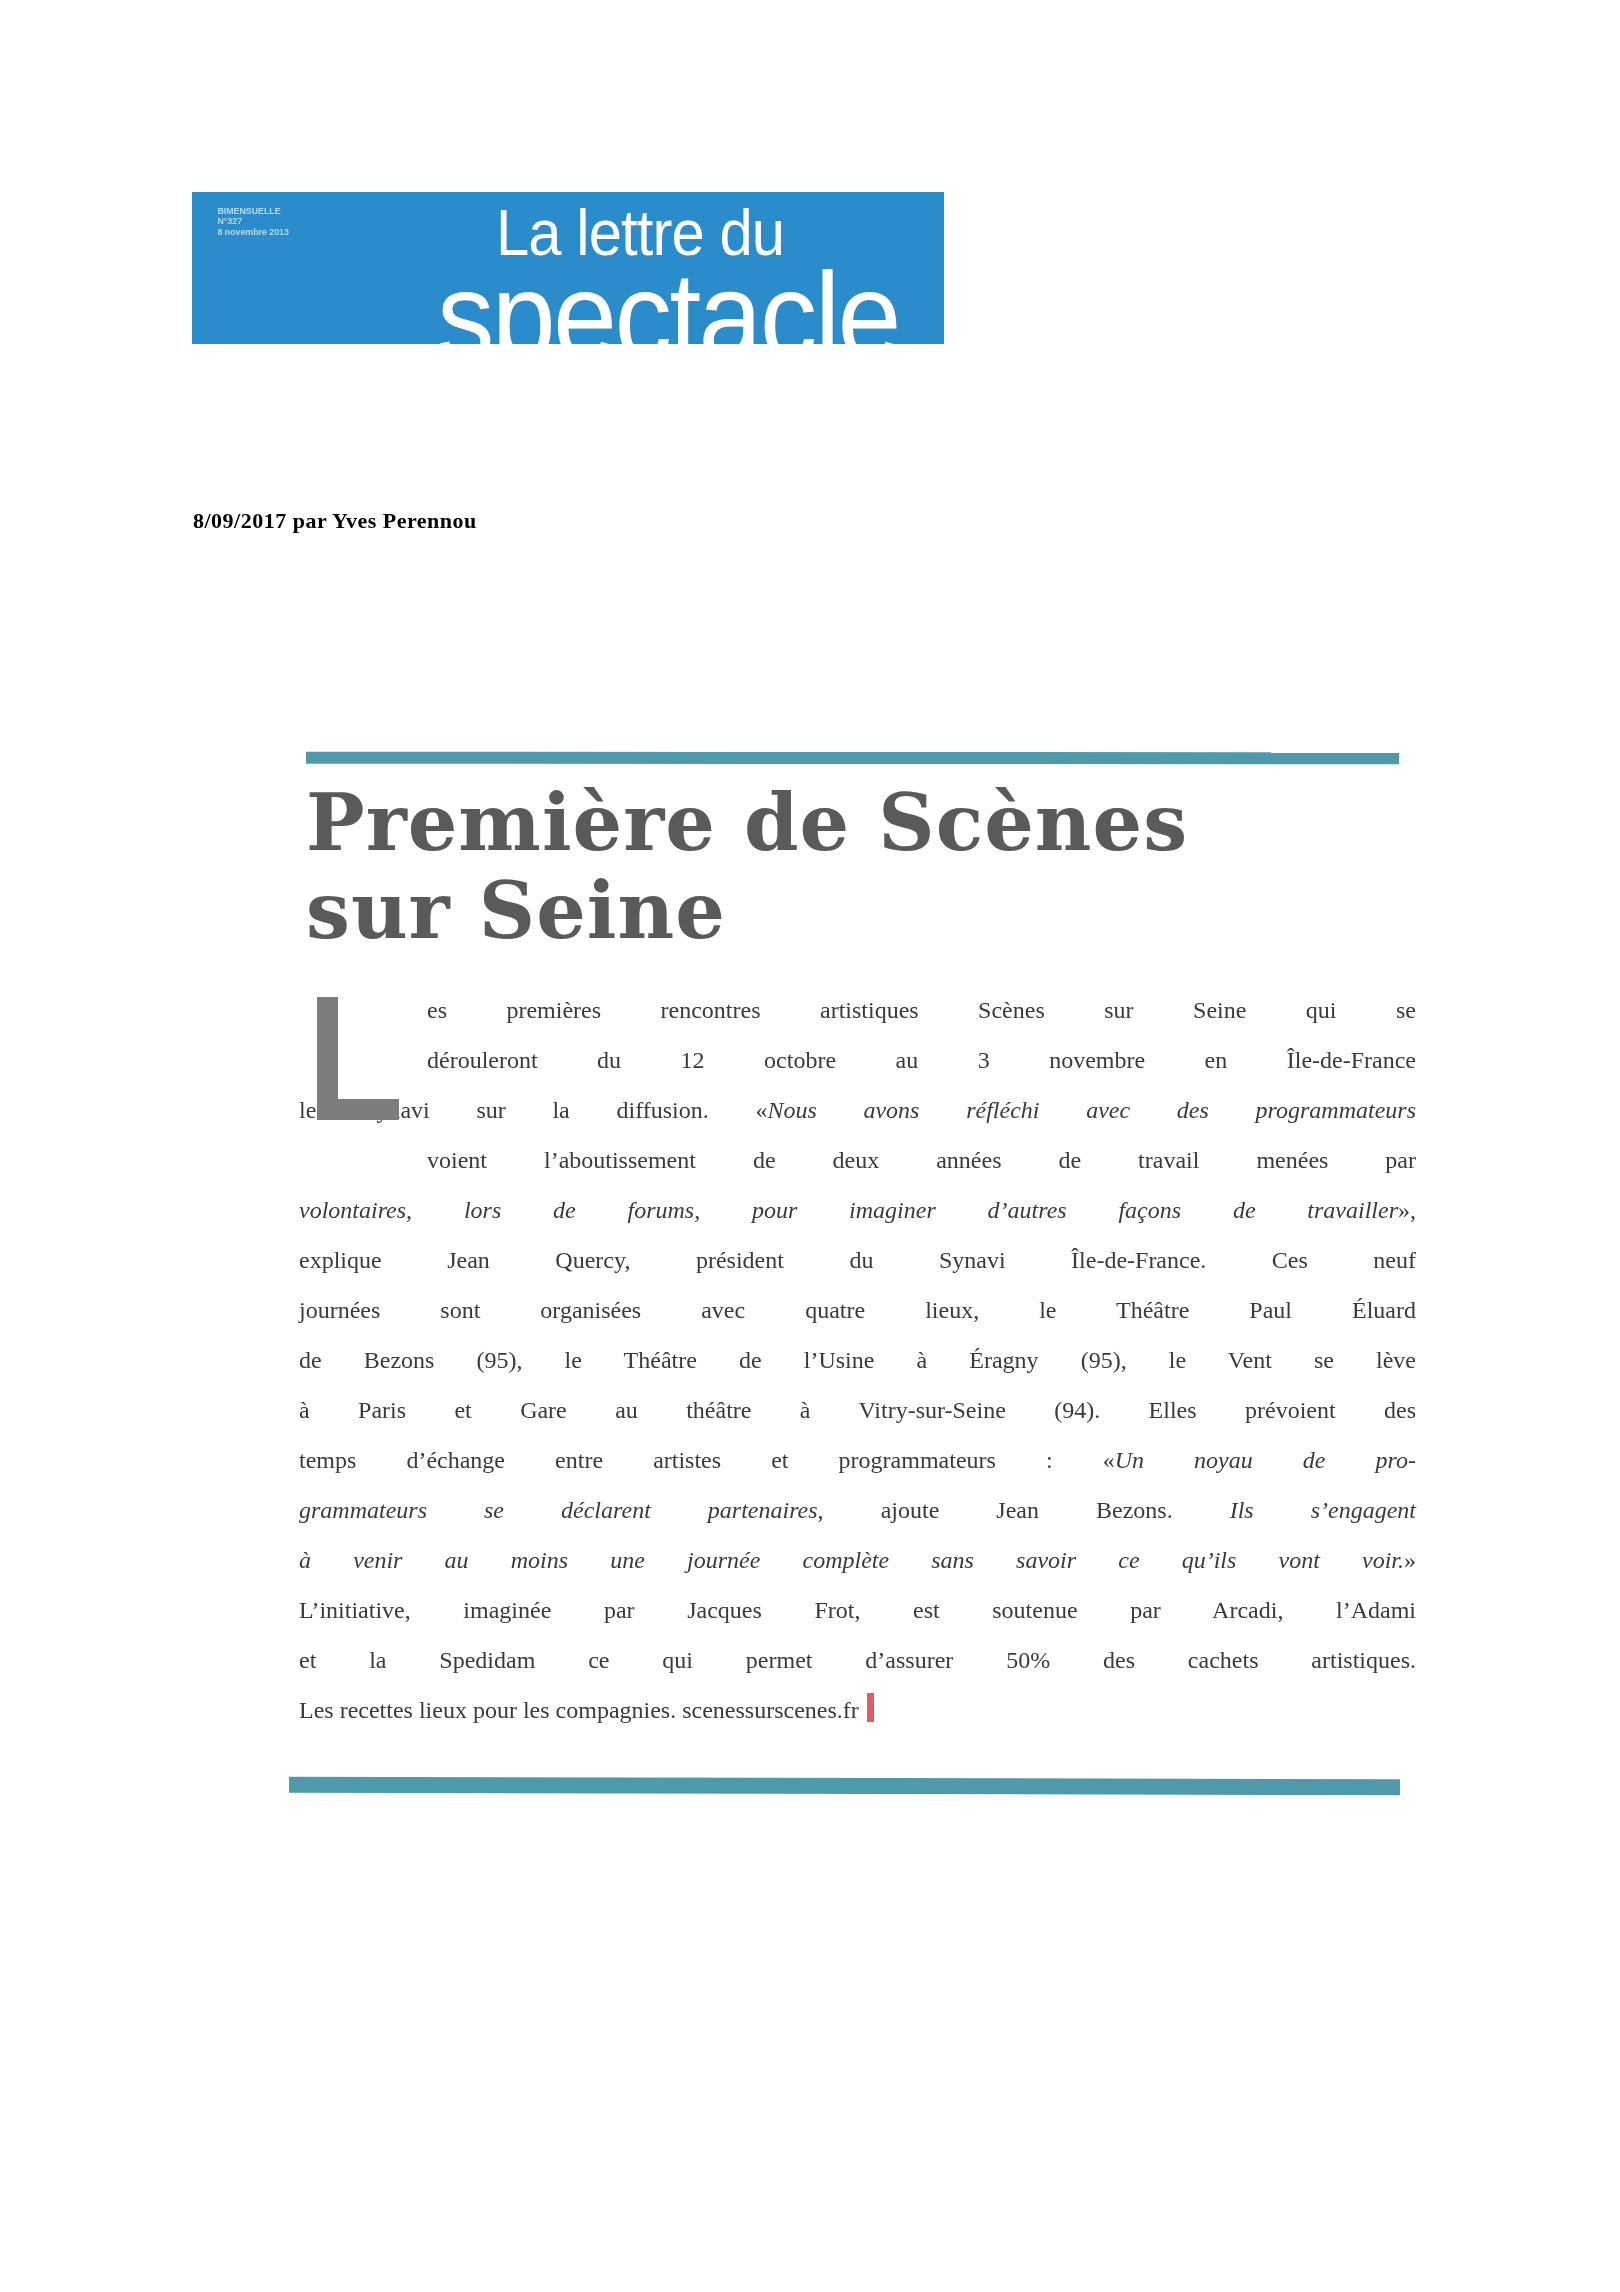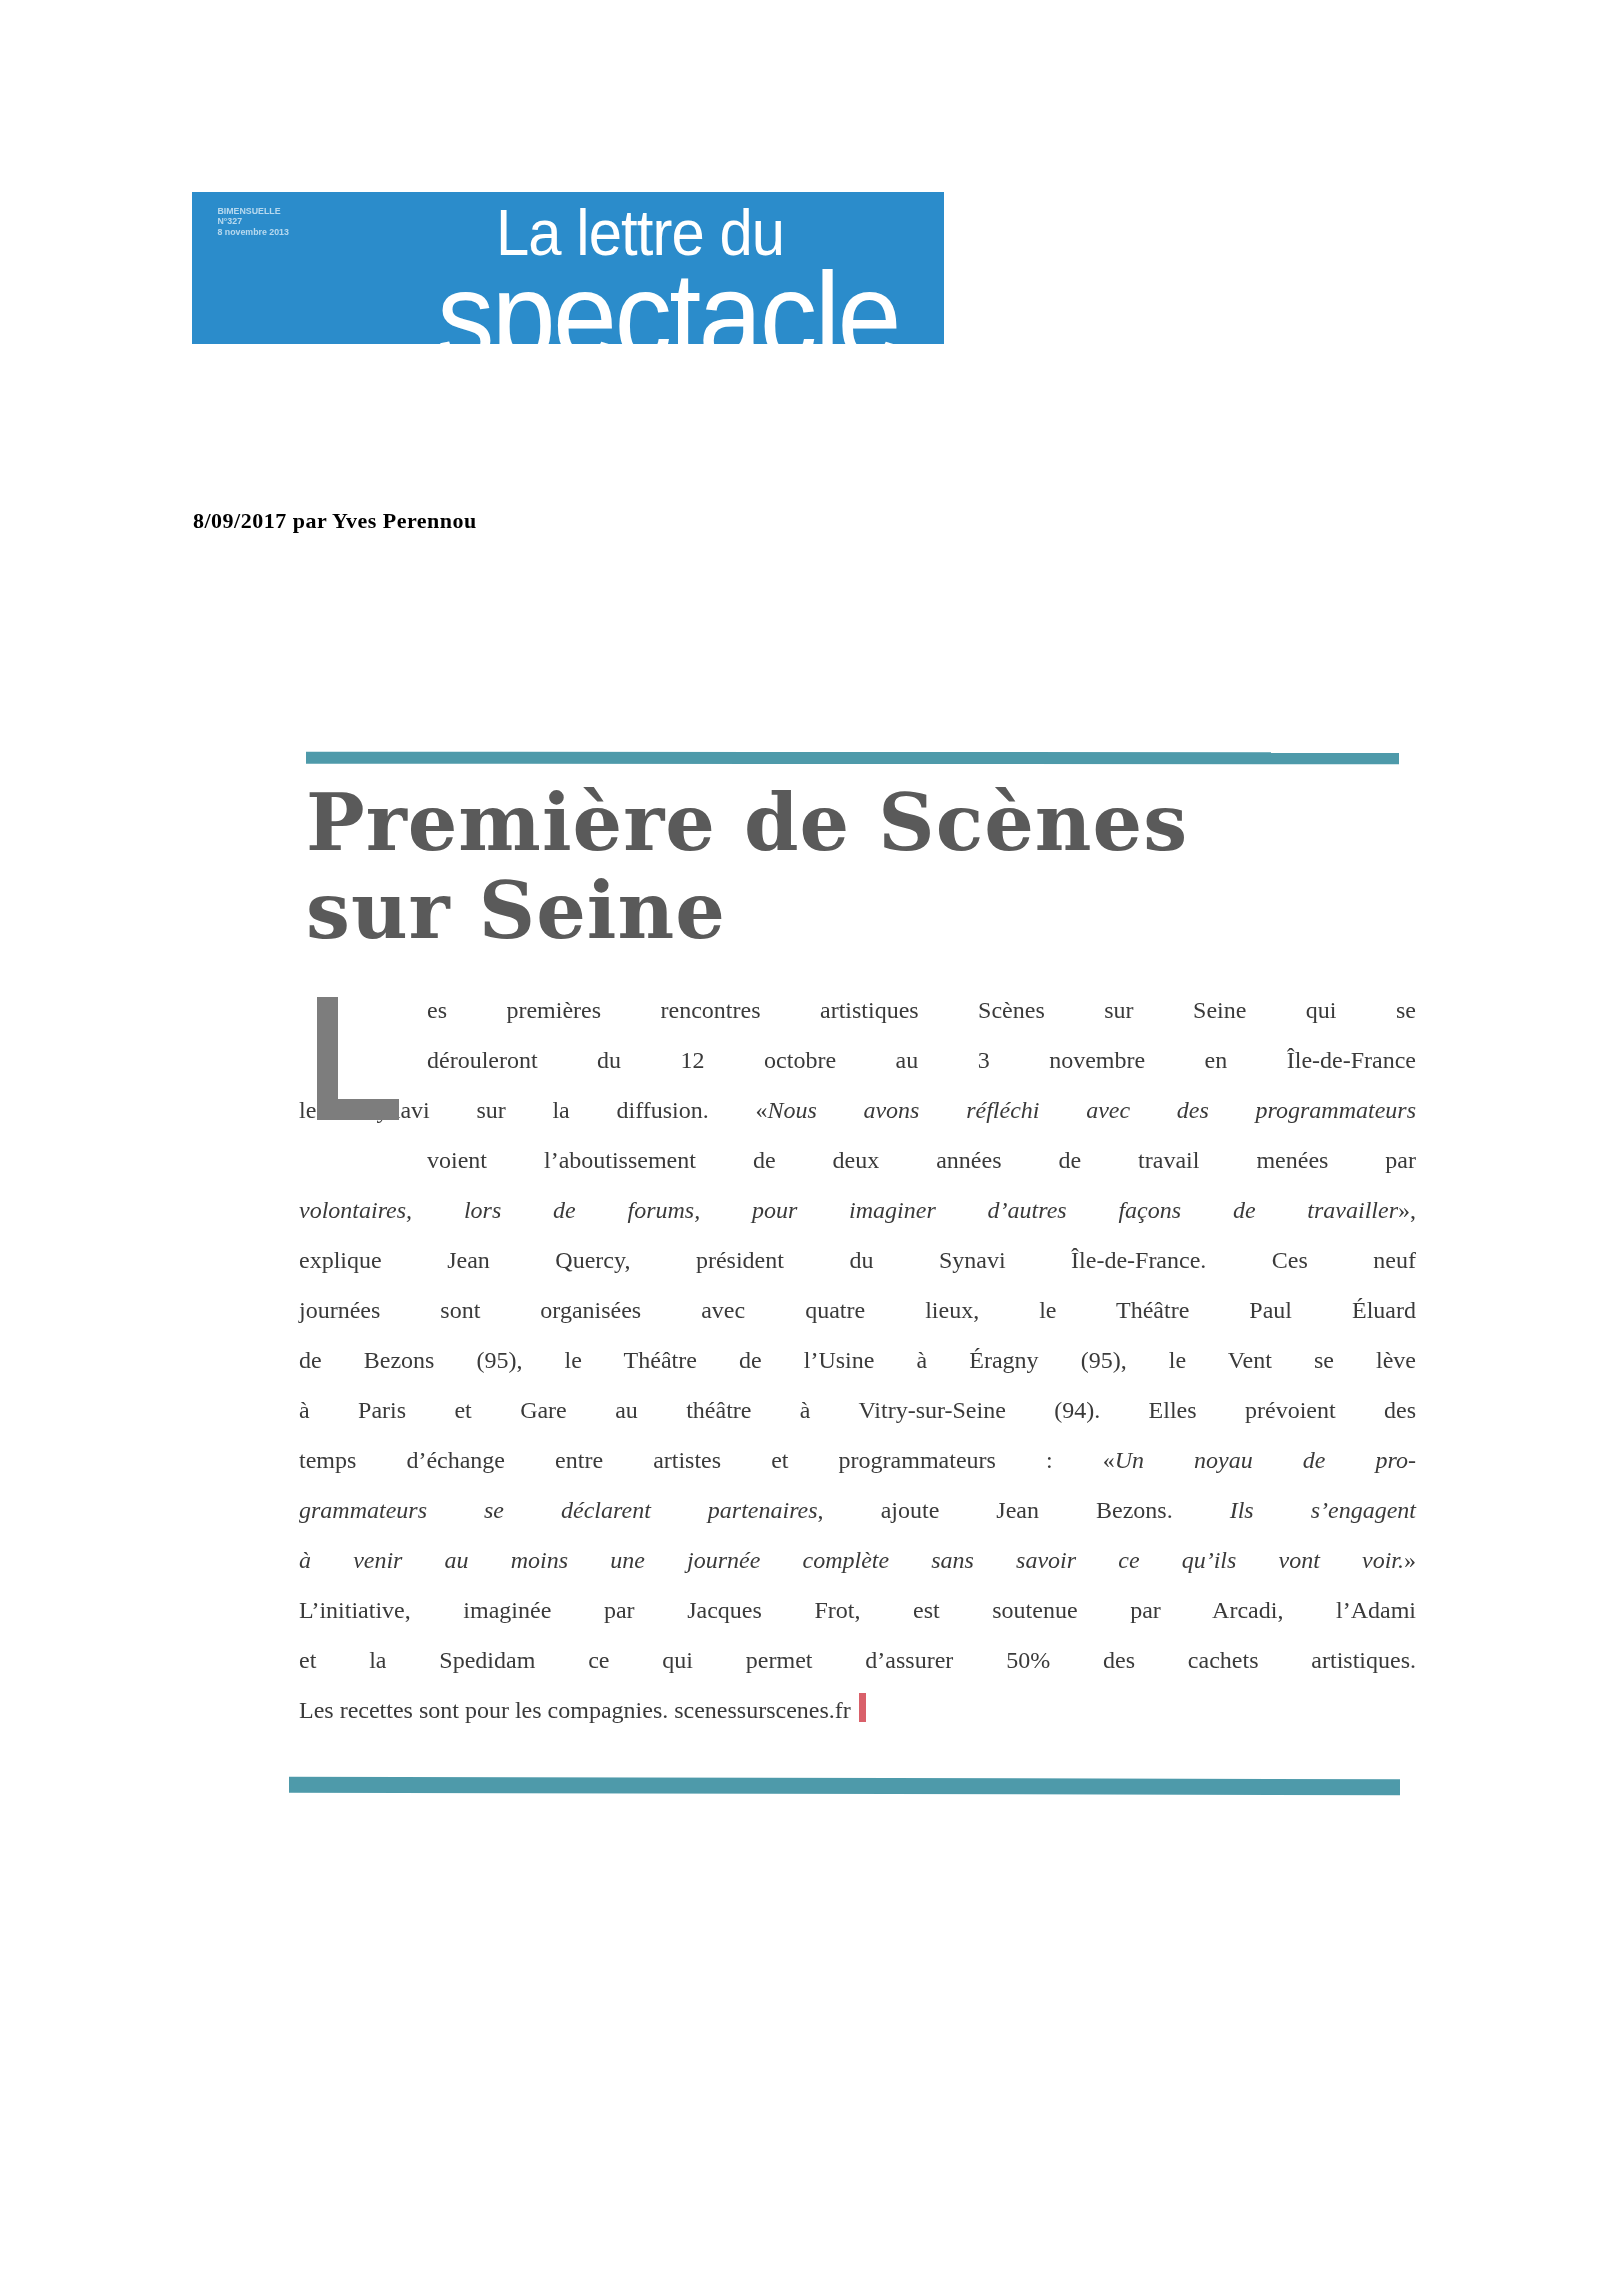--- a/index.html
+++ b/index.html
@@ -88,17 +88,17 @@
     <div class="line justify"><em>volontaires, lors de forums, pour imaginer d’autres façons de travailler</em><span>»,</span></div>
     <div class="line justify"><span>explique Jean Quercy, président du Synavi Île-de-France. Ces neuf</span></div>
     <div class="line justify"><span>journées sont organisées avec quatre lieux, le Théâtre Paul Éluard</span></div>
     <div class="line justify"><span>de Bezons (95), le Théâtre de l’Usine à Éragny (95), le Vent se lève</span></div>
     <div class="line justify"><span>à Paris et Gare au théâtre à Vitry-sur-Seine (94). Elles prévoient des</span></div>
     <div class="line justify"><span>temps d’échange entre artistes et programmateurs : «</span><em>Un noyau de pro-</em></div>
     <div class="line justify"><em>grammateurs se déclarent partenaires</em><span>, ajoute Jean Bezons. </span><em>Ils s’engagent</em></div>
     <div class="line justify"><em>à venir au moins une journée complète sans savoir ce qu’ils vont voir.</em><span>»</span></div>
     <div class="line justify"><span>L’initiative, imaginée par Jacques Frot, est soutenue par Arcadi, l’Adami</span></div>
     <div class="line justify"><span>et la Spedidam ce qui permet d’assurer 50% des cachets artistiques.</span></div>
-    <div class="line"><span>Les recettes sont pour les compagnies. scenessurscenes.fr</span><span class="endmark" style="background: rgb(217, 96, 106);"></span></div>
+    <div class="line"><span>Les recettes lieux pour les compagnies. scenessurscenes.fr</span><span class="endmark" style="background: rgb(217, 96, 106);"></span></div>
   </div>
 
 <div class="rule rule-bottom"></div>
 
 
 </body></html>

